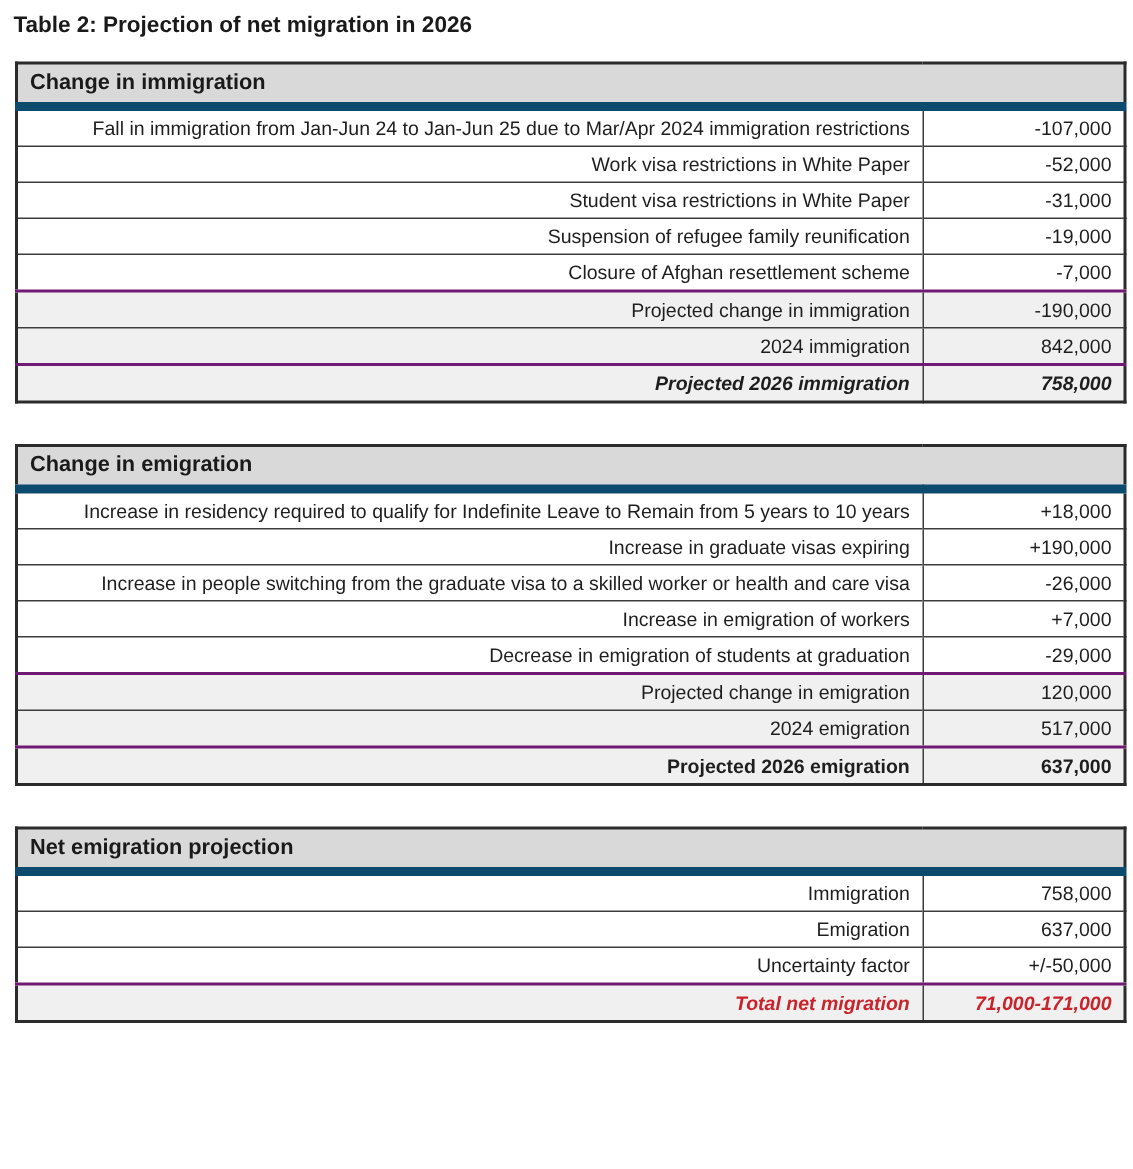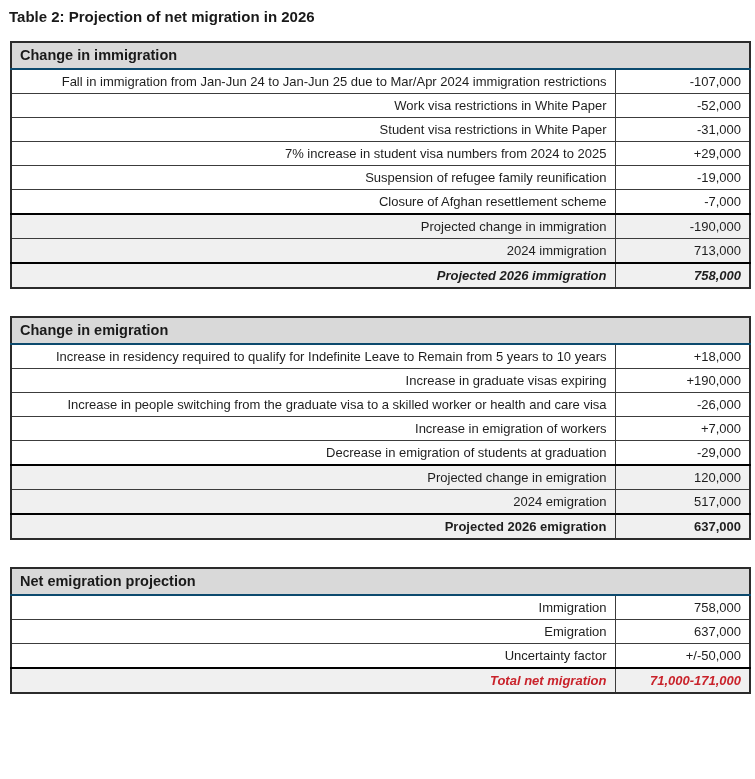--- a/index.html
+++ b/index.html
@@ -36,35 +36,35 @@
   }
   col.c-label { width: 604px; }
   col.c-value { width: 135px; }
   th.tbl-header {
     background: var(--header-bg, #d9d9d9);
     text-align: left;
     font-size: 14.5px;
     font-weight: 700;
     line-height: 19px;
     padding: 3px 8px;
-    border-bottom: 2px solid #0c4a6e;
+    border-bottom: 6px solid #0c4a6e;
     color: #1a1a1a;
   }
   td {
     font-size: 13px;
     line-height: 19px;
     padding: 2px 8px;
     vertical-align: top;
     border-top: 1px solid #3c3c3c;
     background: #ffffff;
     text-align: right;
   }
   td.value { border-left: 1px solid #3c3c3c; }
   tr.shaded td { background: var(--shaded-bg, #f0f0f0); }
-  tr.heavy td { border-top: 2px solid #000000; margin-top: 40px; }
+  tr.heavy td { border-top: 2px solid #701a75; margin-top: 40px; }
   tr.bold td { font-weight: 700; }
   tr.bold-italic td { font-weight: 700; font-style: italic; }
   tr.red td { color: var(--accent-red, #c9232b); }
 </style>
 </head>
 <body>
 
 <div class="page">
   <h1 class="page-title">Table 2: Projection of net migration in 2026</h1>
 
@@ -85,38 +85,34 @@
         </tr>
         <tr>
           <td class="label">Work visa restrictions in White Paper</td>
           <td class="value">-52,000</td>
         </tr>
         <tr>
           <td class="label">Student visa restrictions in White Paper</td>
           <td class="value">-31,000</td>
         </tr>
         <tr>
-          <td class="label">7% increase in student visa numbers from 2024 to 2025</td>
-          <td class="value">+29,000</td>
-        </tr>
-        <tr>
           <td class="label">Suspension of refugee family reunification</td>
           <td class="value">-19,000</td>
         </tr>
         <tr>
           <td class="label">Closure of Afghan resettlement scheme</td>
           <td class="value">-7,000</td>
         </tr>
         <tr class="shaded heavy">
           <td class="label">Projected change in immigration</td>
           <td class="value">-190,000</td>
         </tr>
         <tr class="shaded">
           <td class="label">2024 immigration</td>
-          <td class="value">713,000</td>
+          <td class="value">842,000</td>
         </tr>
         <tr class="shaded heavy bold-italic">
           <td class="label">Projected 2026 immigration</td>
           <td class="value">758,000</td>
         </tr>
       </tbody>
   </table>
 
   <table class="mig-table">
     <colgroup>

